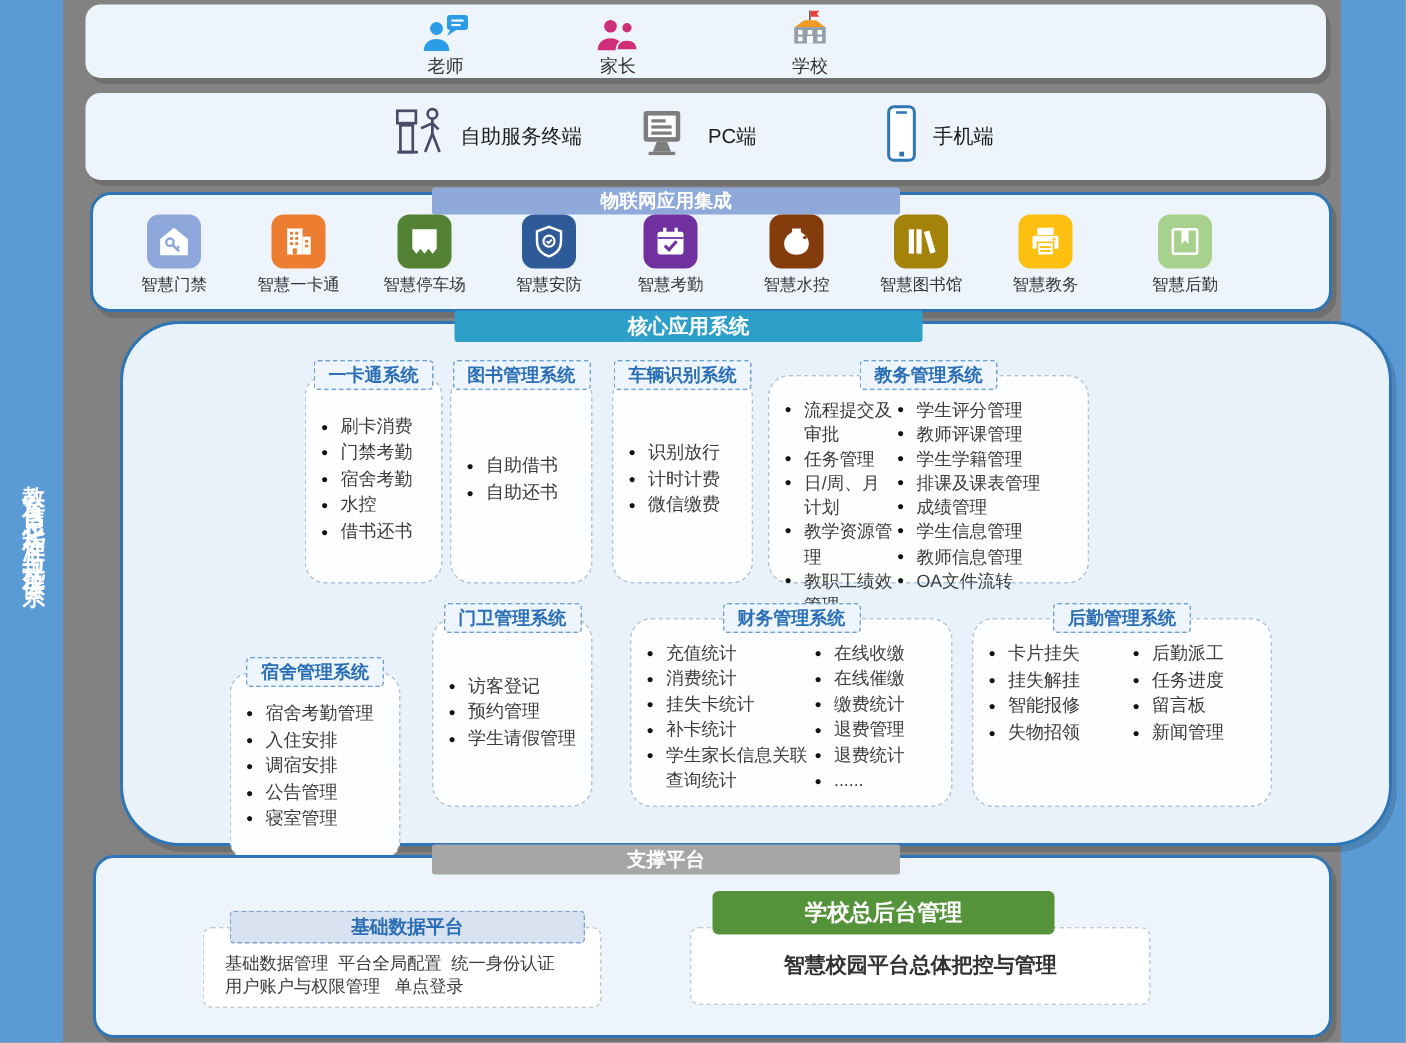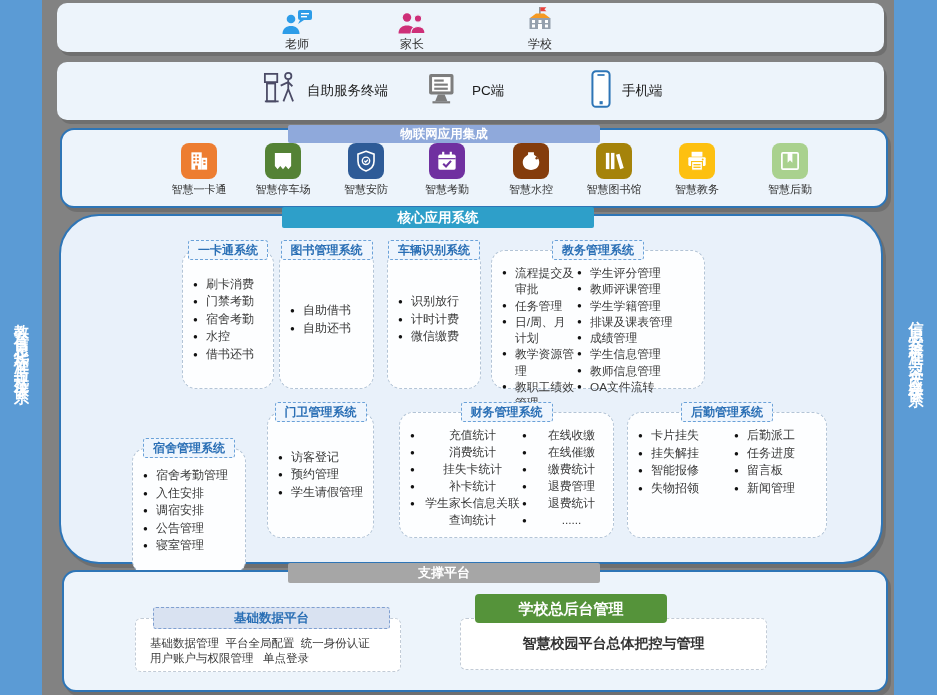--- a/index.html
+++ b/index.html
@@ -25,44 +25,44 @@
   .device-group{position:absolute;top:0;height:58px;display:flex;align-items:center;gap:9px;}
   .device-label{font-size:13.5px;color:#1c1c1c;}
 
   .panel-iot{left:60px;top:128px;width:824px;height:76px;background:#edf4fb;}
   .bar-header{position:absolute;text-align:center;color:#fff;font-weight:bold;border-radius:2px;}
   .iot-header{left:226px;top:-5px;width:312px;height:18px;line-height:18px;font-size:12.5px;}
   .iot-item{position:absolute;top:13px;width:72px;text-align:center;}
   .tile{width:36px;height:36px;border-radius:8px;margin:0 auto;display:flex;align-items:center;justify-content:center;}
   .iot-label{font-size:11px;color:#333;margin-top:3px;white-space:nowrap;}
 
-  .panel-core{left:59px;top:214px;width:820px;height:346px;background:#e9f1fa;border-radius:40px;}
+  .panel-core{left:80px;top:214px;width:820px;height:346px;background:#e9f1fa;border-radius:40px;padding-left:24px;}
   .core-header{left:221px;top:-9px;width:312px;height:21px;line-height:21px;font-size:13.5px;}
 
   .sys-box{position:absolute;background:#fdfeff;border:1px dashed #b3c4d6;border-radius:14px;box-sizing:border-box;}
   .sys-chip{position:absolute;top:-11px;left:50%;transform:translateX(-50%);background:#eef5fd;border:1px dashed #6aa1d8;color:#2a6fb5;font-weight:bold;font-size:12px;height:20px;line-height:18px;padding:0 9px;border-radius:3px;white-space:nowrap;box-sizing:border-box;}
   .sys-body{height:100%;display:flex;padding:4px 5px 4px 10px;box-sizing:border-box;}
   .sys-list{list-style:none;margin:auto 0;padding:0;}
   .sys-list li{position:relative;padding-left:13px;font-size:12px;color:#3a3a3a;line-height:17.5px;}
   .sys-list li::before{content:"\25CF";position:absolute;left:0;top:0;font-size:8px;color:#111;}
   .sys-box.two .sys-list{margin:10px 0 0;}
   .sys-box.dense .sys-list li{font-size:11.8px;line-height:16.3px;}
-  .sys-box.fin .sys-list li{line-height:17px;text-align:center;}
+  .sys-box.fin .sys-list li{line-height:17px;}
   .col-w1{width:122px;flex:none;}
   .col-w2{flex:1;}
   .col-f1{width:112px;flex:none;}
   .col-h1{width:96px;flex:none;margin-right:8px;}
 
   .panel-support{left:62px;top:570px;width:822px;height:118px;background:#edf4fb;}
   .support-header{left:224px;top:-9px;width:312px;height:20px;line-height:20px;font-size:13px;}
   .dash-box{position:absolute;background:#ffffff;border:1px dashed #c2cbd6;border-radius:6px;box-sizing:border-box;}
   .base-box{left:71px;top:46px;width:266px;height:54px;padding:17px 8px 0 14px;}
   .base-line{font-size:11.5px;color:#3a3a3a;line-height:15px;white-space:pre;}
   .base-chip{position:absolute;left:89px;top:35px;width:237px;height:22px;line-height:20px;text-align:center;background:#d9e2f1;border:1px dashed #7f9fd0;color:#2a6fb5;font-weight:bold;font-size:12.5px;border-radius:3px;box-sizing:border-box;}
-  .admin-chip{position:absolute;left:411px;top:22px;width:192px;height:29px;line-height:29px;text-align:center;color:#fff;font-weight:bold;font-size:15px;border-radius:4px;}
+  .admin-chip{position:absolute;left:411px;top:22px;width:228px;height:29px;line-height:29px;text-align:center;color:#fff;font-weight:bold;font-size:15px;border-radius:4px;}
   .admin-box{left:396px;top:46px;width:307px;height:52px;display:flex;align-items:center;justify-content:center;font-size:14px;font-weight:bold;color:#333;}
 </style>
 </head>
 <body>
 
 <div class="stage">
 
   <div class="rail rail-left">
     <div class="rail-text">教育信息化标准与规范体系</div>
   </div>
@@ -149,20 +149,30 @@
           <rect x="7" y="22.5" width="2.2" height="2.2" fill="currentColor"></rect>
         </svg>
       </span>
       <span class="device-label">手机端</span>
     </div>
   </div>
 
   <div class="panel panel-bordered panel-iot">
     <div class="bar-header iot-header" style="background-color: rgb(143, 169, 219); --tile: #8fa9db;">物联网应用集成</div>
 
+    <div class="iot-item" style="left:18px;">
+      <div class="tile" style="background-color: rgb(143, 168, 220); --tile: #8fa8dc;">
+        <svg width="26" height="26" viewBox="0 0 24 24">
+          <path d="M12 3.5 L20.5 10.5 V20.5 H3.5 V10.5 Z" fill="#fff"></path>
+          <circle cx="9.5" cy="12.5" r="2.3" fill="none" stroke="var(--tile)" stroke-width="1.5"></circle>
+          <path d="M11.2 14.3 L15.2 18 M13.6 16.5 l1.5-1.6" stroke="var(--tile)" stroke-width="1.5" fill="none"></path>
+        </svg>
+      </div>
+      <div class="iot-label">智慧门禁</div>
+    </div>
 
     <div class="iot-item" style="left:101px;">
       <div class="tile" style="background-color: rgb(237, 125, 49); --tile: #ed7d31;">
         <svg width="26" height="26" viewBox="0 0 24 24">
           <rect x="5" y="4" width="9.5" height="16" fill="#fff"></rect>
           <rect x="14.5" y="9" width="5" height="11" fill="#fff"></rect>
           <rect x="6.8" y="6" width="1.8" height="1.8" fill="var(--tile)"></rect>
             <rect x="10" y="6" width="1.8" height="1.8" fill="var(--tile)"></rect>
           <rect x="6.8" y="9.2" width="1.8" height="1.8" fill="var(--tile)"></rect>
             <rect x="10" y="9.2" width="1.8" height="1.8" fill="var(--tile)"></rect>

